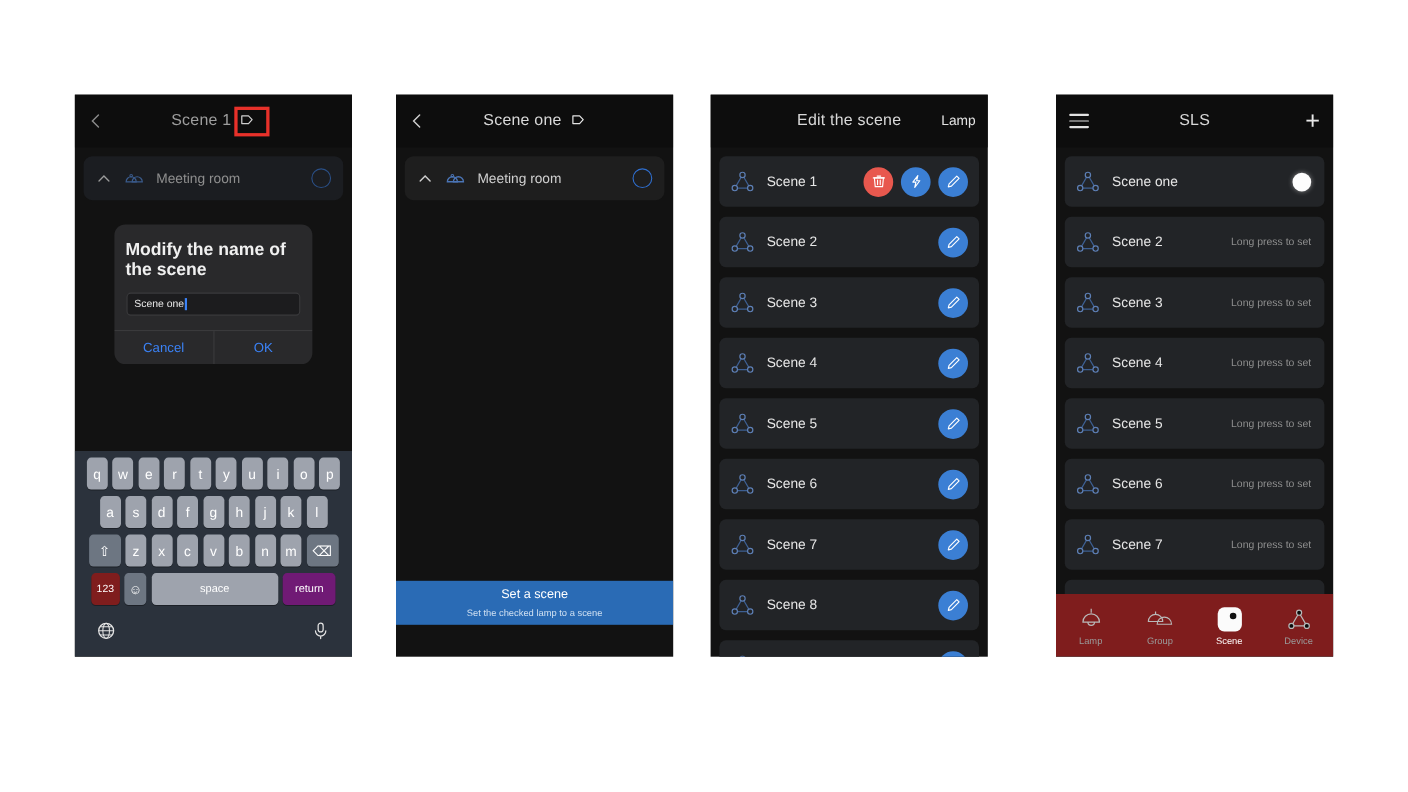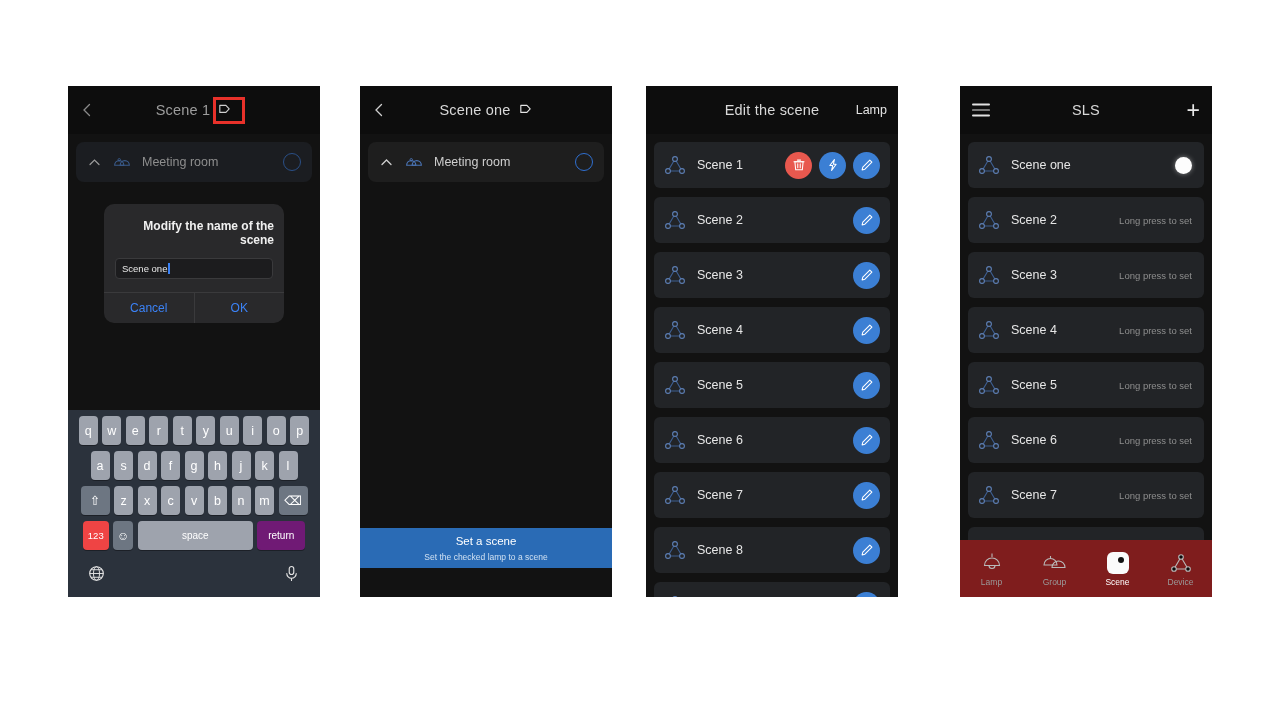--- a/index.html
+++ b/index.html
@@ -116,23 +116,22 @@
     content:"";position:absolute;top:5px;right:5px;width:6px;height:6px;
     border-radius:50%;background:#121212;
   }
 
   
   .dlg{
     position:absolute;left:36px;top:118px;width:180px;background:#29292b;
     border-radius:10px;overflow:hidden;
   }
   .dlg .dtitle{
-    color:#f0f0f0;font-size:12px;font-weight:bold;text-align:right;
+    color:#f0f0f0;font-size:16px;font-weight:bold;text-align:left;
     padding:15px 10px 11px 10px;
-    margin-left:16px;
   }
   .dlg .dinput{
     margin:0 11px 13px 11px;height:19px;background:#1c1c1e;
     border:1px solid #3a3a3c;border-radius:4px;
     display:flex;align-items:center;padding:0 6px;
   }
   .dlg .dinput .val{color:#e9e9e9;font-size:9.5px;}
   .dlg .caret-bar{
     width:1.2px;height:11px;background:#3b82f6;margin-left:1px;
   }
@@ -149,21 +148,21 @@
   }
   .krow{display:flex;justify-content:center;gap:4.5px;margin-bottom:6px;}
   .key{
     width:19px;height:29px;background:#9ea3ad;border-radius:4px;
     display:flex;align-items:center;justify-content:center;
     color:#ffffff;font-size:12.5px;
     box-shadow:0 1px 0 rgba(0,0,0,.35);
   }
   .krow.r2{padding-left:12px;padding-right:12px;}
   .key.wide{width:29px;background:#6d7682;}
-  .key.num{width:26px;font-size:9.5px;background:#ef4444;}
+  .key.num{width:26px;font-size:9.5px;background:#7f1d1d;}
   .key.emo{width:20px;background:#6d7682;font-size:12px;}
   .key.space{width:115px;background:#9ea3ad;font-size:10px;}
   .key.ret{width:48px;background:#701a75;font-size:10px;}
   .kbot{
     display:flex;align-items:center;justify-content:space-between;
     padding:9px 20px 0 20px;
   }
   .kbot .gl,.kbot .mic{width:17px;height:17px;}
 </style>
 </head>

